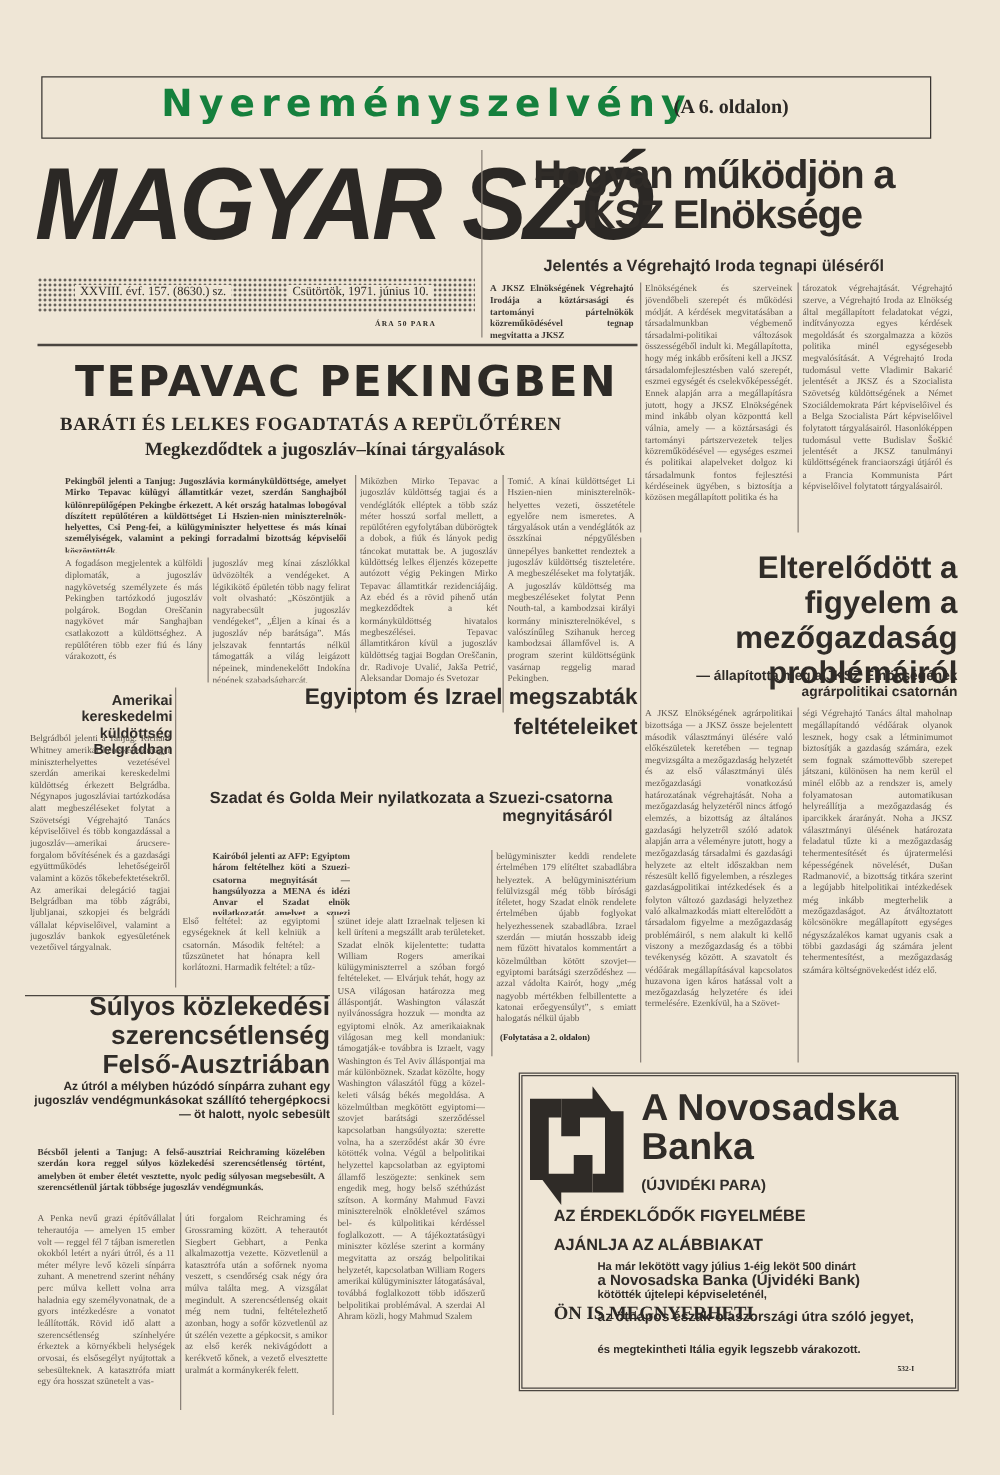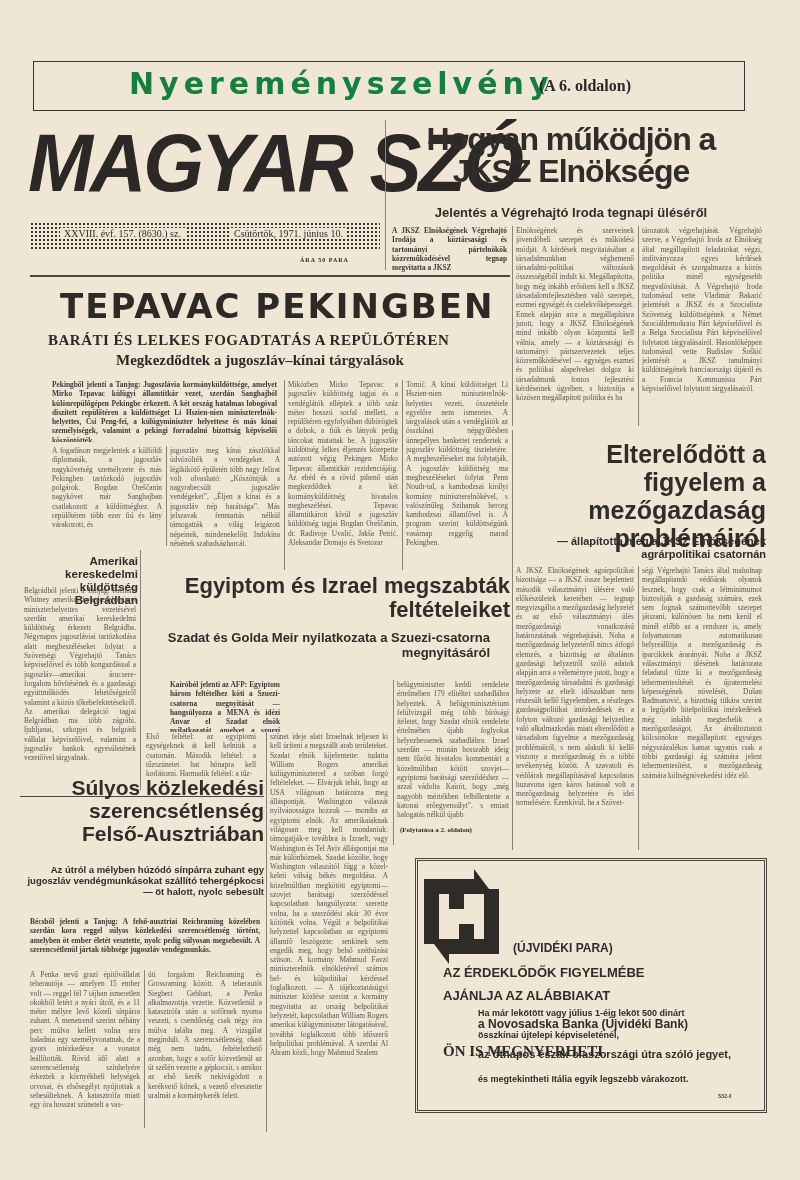--- a/index.html
+++ b/index.html
@@ -68,46 +68,47 @@
 <div class="abs cond art-title" style="left:516px;top:440px;width:250px;font-size:25px;line-height:28px">Elterelődött a figyelem a mezőgazdaság problémáiról</div>
 <div class="abs cond art-title" style="left:516px;top:535px;width:250px;font-size:11px;line-height:13px">— állapította meg a JKSZ Elnökségének agrárpolitikai csatornán</div>
 <div class="col" style="left:516px;top:566px;width:118px;height:284px">A JKSZ Elnökségének agrárpolitikai bizottsága — a JKSZ össze bejelentett második választmányi ülésére való előkészületek keretében — tegnap megvizsgálta a mezőgazdaság helyzetét és az első választmányi ülés mezőgazdasági vonatkozású határozatának végrehajtását. Noha a mezőgazdaság helyzetéről nincs átfogó elemzés, a bizottság az általános gazdasági helyzetről szóló adatok alapján arra a véleményre jutott, hogy a mezőgazdaság társadalmi és gazdasági helyzete az eltelt időszakban nem részesült kellő figyelemben, a részleges gazdaságpolitikai intézkedések és a folyton változó gazdasági helyzethez való alkalmazkodás miatt elterelődött a társadalom figyelme a mezőgazdaság problémáiról, s nem alakult ki kellő viszony a mezőgazdaság és a többi tevékenység között. A szavatolt és védőárak megállapításával kapcsolatos huzavona igen káros hatással volt a mezőgazdaság helyzetére és idei termelésére. Ezenkívül, ha a Szövet-</div>
 <div class="vline" style="left:638px;top:566px;height:284px"></div>
 <div class="col" style="left:642px;top:566px;width:120px;height:284px">ségi Végrehajtó Tanács által maholnap megállapítandó védőárak olyanok lesznek, hogy csak a létminimumot biztosítják a gazdaság számára, ezek sem fognak számottevőbb szerepet játszani, különösen ha nem kerül el minél előbb az a rendszer is, amely folyamatosan automatikusan helyreállítja a mezőgazdaság és iparcikkek árarányát. Noha a JKSZ választmányi ülésének határozata feladatul tűzte ki a mezőgazdaság tehermentesítését és újratermelési képességének növelését, Dušan Radmanović, a bizottság titkára szerint a legújabb hitelpolitikai intézkedések még inkább megterhelik a mezőgazdaságot. Az átváltoztatott kölcsönökre megállapított egységes négyszázalékos kamat ugyanis csak a többi gazdasági ág számára jelent tehermentesítést, a mezőgazdaság számára költségnövekedést idéz elő.</div>
 
 <div class="vline" style="left:140px;top:550px;height:240px"></div>
 <div class="abs cond art-title" style="left:24px;top:555px;width:114px;font-size:11.5px;line-height:13px">Amerikai kereskedelmi küldöttség Belgrádban</div>
 <div class="col" style="left:24px;top:586px;width:112px;height:200px">Belgrádból jelenti a Tanjug: Richard Whitney amerikai kereskedelemügyi miniszterhelyettes vezetésével szerdán amerikai kereskedelmi küldöttség érkezett Belgrádba. Négynapos jugoszláviai tartózkodása alatt megbeszéléseket folytat a Szövetségi Végrehajtó Tanács képviselőivel és több kongazdással a jugoszláv—amerikai árucsere-forgalom bővítésének és a gazdasági együttműködés lehetőségeiről valamint a közös tőkebefektetésekről. Az amerikai delegáció tagjai Belgrádban ma több zágrábi, ljubljanai, szkopjei és belgrádi vállalat képviselőivel, valamint a jugoszláv bankok egyesületének vezetőivel tárgyalnak.</div>
 
-<div class="abs cond art-title" style="left:146px;top:574px;width:364px;font-size:22px;line-height:24px">Egyiptom és Izrael megszabták feltételeiket</div>
+<div class="abs cond art-title" style="left:146px;top:545px;width:364px;font-size:18px;line-height:24px">Egyiptom és Izrael megszabták feltételeiket</div>
 <div class="abs cond art-title" style="left:160px;top:630px;width:330px;font-size:13px;line-height:15px">Szadat és Golda Meir nyilatkozata a Szuezi-csatorna megnyitásáról</div>
 <div class="col lead" style="left:170px;top:680px;width:110px;height:52px">Kairóból jelenti az AFP: Egyiptom három feltételhez köti a Szuezi-csatorna megnyitását — hangsúlyozza a MENA és idézi Anvar el Szadat elnök nyilatkozatát, amelyet a szuezi front megtekintésekor adott.</div>
 <div class="col" style="left:146px;top:732px;width:110px;height:60px">Első feltétel: az egyiptomi egységeknek át kell kelniük a csatornán. Második feltétel: a tűzszünetet hat hónapra kell korlátozni. Harmadik feltétel: a tűz-</div>
 <div class="vline" style="left:266px;top:732px;height:400px"></div>
 <div class="col" style="left:270px;top:732px;width:118px;height:400px">szünet ideje alatt Izraelnak teljesen ki kell üríteni a megszállt arab területeket. Szadat elnök kijelentette: tudatta William Rogers amerikai külügyminiszterrel a szóban forgó feltételeket. — Elvárjuk tehát, hogy az USA világosan határozza meg álláspontját. Washington válaszát nyilvánosságra hozzuk — mondta az egyiptomi elnök. Az amerikaiaknak világosan meg kell mondaniuk: támogatják-e továbbra is Izraelt, vagy Washington és Tel Aviv álláspontjai ma már különböznek. Szadat közölte, hogy Washington válaszától függ a közel-keleti válság békés megoldása. A közelmúltban megkötött egyiptomi—szovjet barátsági szerződéssel kapcsolatban hangsúlyozta: szerette volna, ha a szerződést akár 30 évre kötötték volna. Végül a belpolitikai helyzettel kapcsolatban az egyiptomi államfő leszögezte: senkinek sem engedik meg, hogy belső széthúzást szítson. A kormány Mahmud Favzi miniszterelnök elnökletével számos bel- és külpolitikai kérdéssel foglalkozott. — A tájékoztatásügyi miniszter közlése szerint a kormány megvitatta az ország belpolitikai helyzetét, kapcsolatban William Rogers amerikai külügyminiszter látogatásával, továbbá foglalkozott több időszerű belpolitikai problémával. A szerdai Al Ahram közli, hogy Mahmud Szalem</div>
 <div class="vline" style="left:393px;top:680px;height:165px"></div>
 <div class="col" style="left:397px;top:680px;width:112px;height:140px">belügyminiszter keddi rendelete értelmében 179 elítéltet szabadlábra helyeztek. A belügyminisztérium felülvizsgál még több bírósági ítéletet, hogy Szadat elnök rendelete értelmében újabb foglyokat helyezhessenek szabadlábra. Izrael szerdán — miután hosszabb ideig nem fűzött hivatalos kommentárt a közelmúltban kötött szovjet—egyiptomi barátsági szerződéshez — azzal vádolta Kairót, hogy „még nagyobb mértékben felbillentette a katonai erőegyensúlyt”, s emiatt halogatás nélkül újabb</div>
 <div class="abs" style="left:400px;top:826px;font-size:7px;font-weight:bold">(Folytatása a 2. oldalon)</div>
 
 <div class="hline" style="left:20px;top:796px;width:244px;height:1px"></div>
-<div class="abs cond art-title" style="left:24px;top:776px;width:240px;font-size:21px;line-height:23px">Súlyos közlekedési szerencsétlenség Felső-Ausztriában</div>
+<div class="abs cond art-title" style="left:24px;top:794px;width:240px;font-size:21px;line-height:23px">Súlyos közlekedési szerencsétlenség Felső-Ausztriában</div>
 <div class="abs cond art-title" style="left:24px;top:864px;width:240px;font-size:9.5px;line-height:11px">Az útról a mélyben húzódó sínpárra zuhant egy jugoszláv vendégmunkásokat szállító tehergépkocsi — öt halott, nyolc sebesült</div>
 <div class="col lead" style="left:30px;top:917px;width:230px;height:46px">Bécsből jelenti a Tanjug: A felső-ausztriai Reichraming közelében szerdán kora reggel súlyos közlekedési szerencsétlenség történt, amelyben öt ember életét vesztette, nyolc pedig súlyosan megsebesült. A szerencsétlenül jártak többsége jugoszláv vendégmunkás.</div>
 <div class="col" style="left:30px;top:970px;width:110px;height:158px">A Penka nevű grazi építővállalat teherautója — amelyen 15 ember volt — reggel fél 7 tájban ismeretlen okokból letért a nyári útról, és a 11 méter mélyre levő közeli sínpárra zuhant. A menetrend szerint néhány perc múlva kellett volna arra haladnia egy személyvonatnak, de a gyors intézkedésre a vonatot leállították. Rövid idő alatt a szerencsétlenség színhelyére érkeztek a környékbeli helységek orvosai, és elsősegélyt nyújtottak a sebesülteknek. A katasztrófa miatt egy óra hosszat szünetelt a vas-</div>
 <div class="vline" style="left:144px;top:970px;height:158px"></div>
 <div class="col" style="left:148px;top:970px;width:114px;height:158px">úti forgalom Reichraming és Grossraming között. A teherautót Siegbert Gebhart, a Penka alkalmazottja vezette. Közvetlenül a katasztrófa után a sofőrnek nyoma veszett, s csendőrség csak négy óra múlva találta meg. A vizsgálat megindult. A szerencsétlenség okait még nem tudni, feltételezhető azonban, hogy a sofőr közvetlenül az út szélén vezette a gépkocsit, s amikor az első kerék nekivágódott a kerékvető kőnek, a vezető elvesztette uralmát a kormánykerék felett.</div>
 
 <div class="abs ad-box">
   <svg class="bank-logo" viewBox="0 0 75 95">
     <path d="M0 10 H25 V25 H15 V70 H35 V55 H50 V85 H25 V95 L10 75 H0 Z" fill="#2f2b27"></path>
     <path d="M75 85 H50 V70 H60 V25 H40 V40 H25 V10 H50 V0 L65 20 H75 Z" fill="#2f2b27"></path>
   </svg>
+  <div class="abs cond" style="left:95px;top:10px;font-size:30px;line-height:31px;width:240px">A Novosadska Banka</div>
   <div class="abs cond" style="left:95px;top:80px;font-size:12px">(ÚJVIDÉKI PARA)</div>
   <div class="abs cond" style="left:25px;top:104px;font-size:13px">AZ ÉRDEKLŐDŐK FIGYELMÉBE</div>
   <div class="abs cond" style="left:25px;top:127px;font-size:13px">AJÁNLJA AZ ALÁBBIAKAT</div>
   <div class="abs cond" style="left:60px;top:147px;font-size:9px;line-height:11px">Ha már lekötött vagy július 1-éig leköt 500 dinárt</div>
   <div class="abs cond" style="left:60px;top:158px;font-size:12px;line-height:11px">a Novosadska Banka (Újvidéki Bank)</div>
-  <div class="abs cond" style="left:60px;top:169px;font-size:9px;line-height:11px">összkínai újtelepi képviseleténél,</div>
+  <div class="abs cond" style="left:60px;top:169px;font-size:9px;line-height:11px">kötötték újtelepi képviseleténél,</div>
   <div class="abs" style="left:25px;top:182px;font-size:15px;font-weight:bold;font-family:'Liberation Serif',serif">ÖN IS MEGNYERHETI</div>
   <div class="abs cond" style="left:60px;top:188px;font-size:11px;line-height:11px">az ötnapos észak-olaszországi útra szóló jegyet,</div>
   <div class="abs cond" style="left:60px;top:213px;font-size:9px;line-height:11px">és megtekintheti Itália egyik legszebb várakozott.</div>
   <div class="abs" style="left:300px;top:232px;font-size:6px;font-weight:bold">532-I</div>
 </div>
 
 </body></html>

